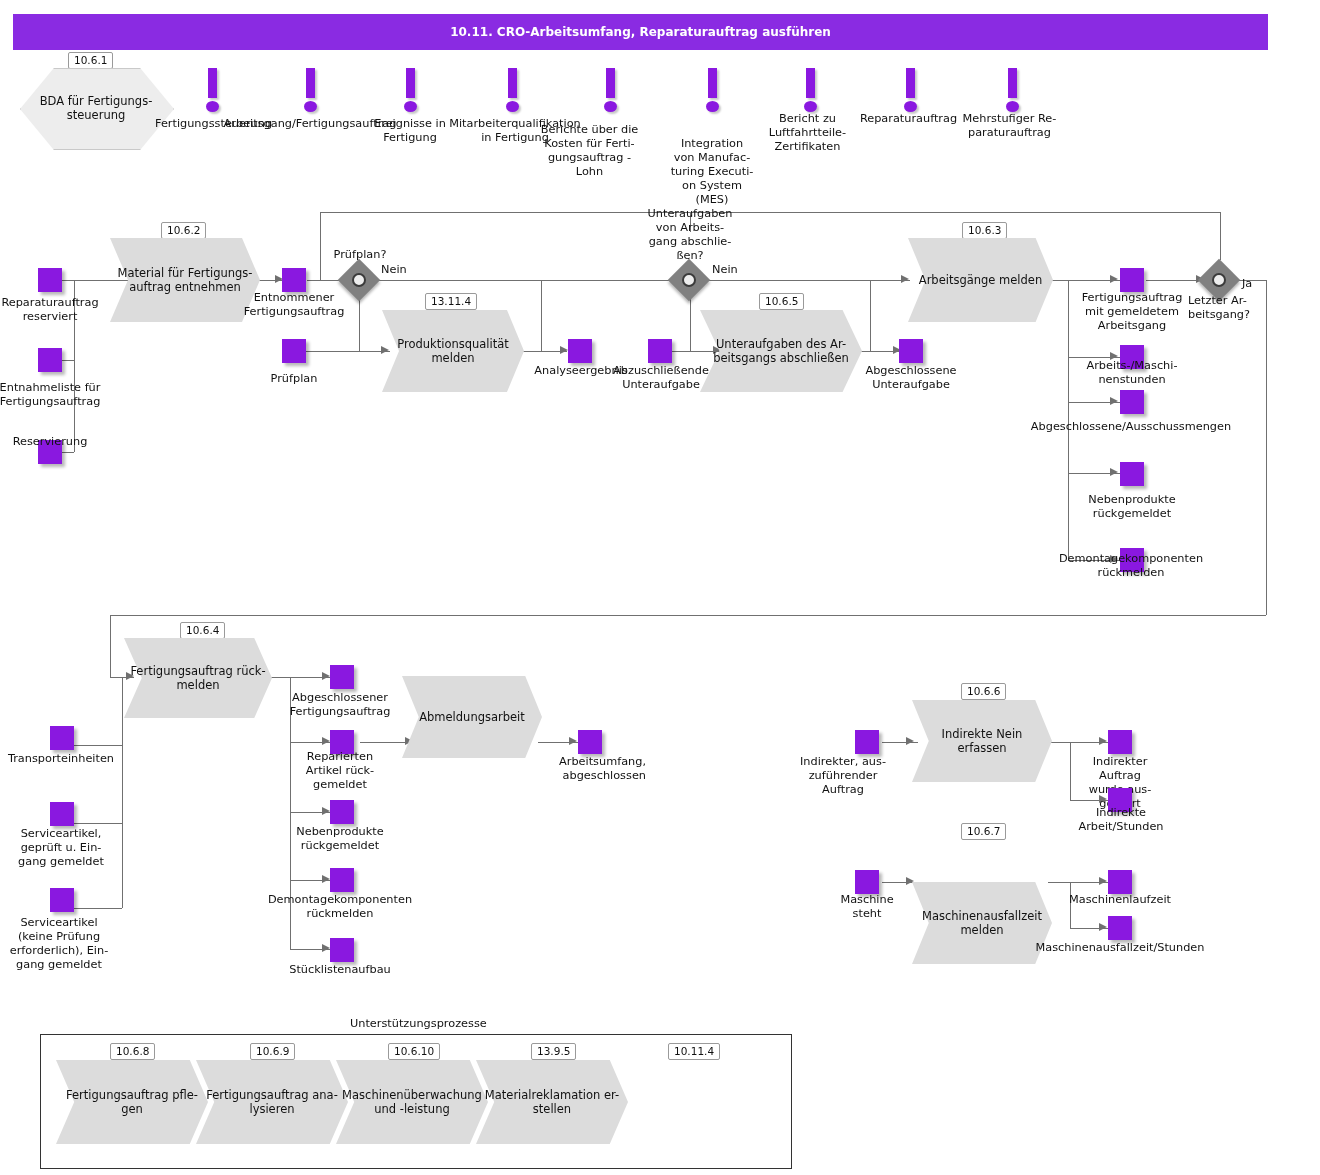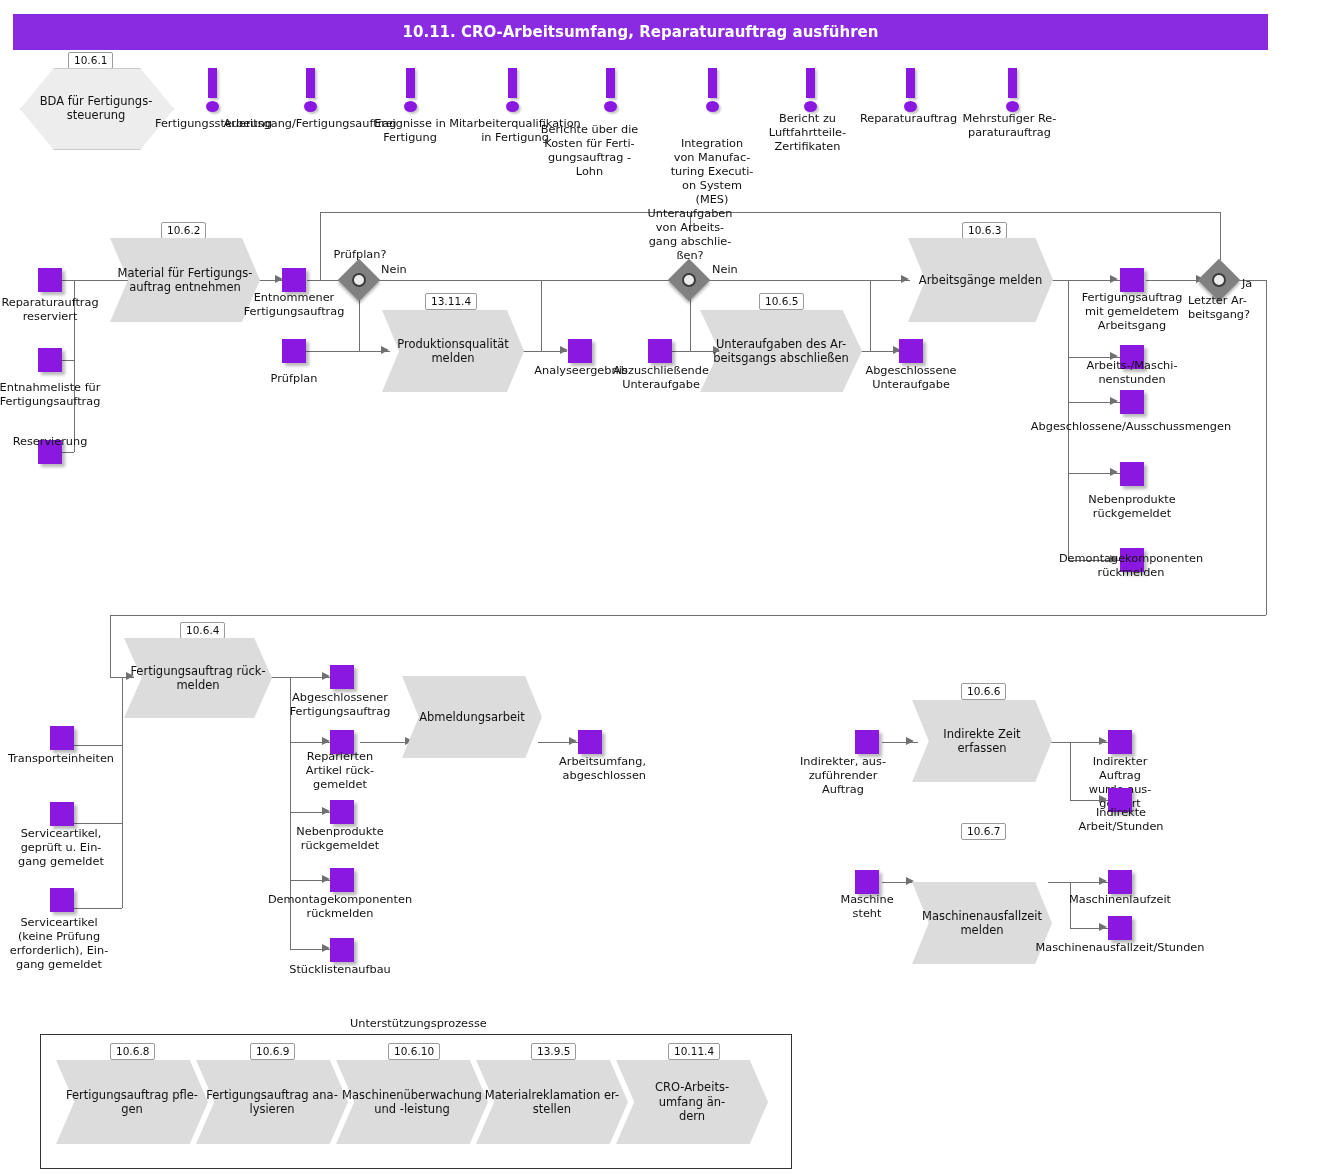--- a/index.html
+++ b/index.html
@@ -2,21 +2,21 @@
 <html><head>
 <meta charset="utf-8">
 <style>
   html,body{margin:0;padding:0;background:#ffffff;}
   body{width:1320px;height:1175px;font-family:"DejaVu Sans",sans-serif;position:relative;overflow:hidden;}
   #canvas{position:absolute;left:0;top:0;width:1320px;height:1175px;}
 
   
   .titlebar{position:absolute;left:13px;top:14px;width:1255px;height:36px;
     background:#8A2BE2;display:flex;align-items:center;justify-content:center;}
-  .titlebar .t{color:#ffffff;font-size:15px;font-weight:bold;font-family:"DejaVu Sans",sans-serif;}
+  .titlebar .t{color:#ffffff;font-size:12px;font-weight:bold;font-family:"DejaVu Sans",sans-serif;}
 
   
   .chev{position:absolute;}
   .chev .shp{position:absolute;left:0;top:0;width:100%;height:100%;
     background:#DCDCDC;
     -webkit-clip-path:polygon(0 0, 88% 0, 100% 50%, 88% 100%, 0 100%, 12% 50%);
     clip-path:polygon(0 0, 88% 0, 100% 50%, 88% 100%, 0 100%, 12% 50%);
     filter:drop-shadow(3px 3px 2px rgba(0,0,0,0.25));}
   .chev .lbl{position:absolute;left:0;top:0;width:100%;height:100%;
     display:flex;align-items:center;justify-content:center;text-align:center;
@@ -365,21 +365,21 @@
 
   <div class="psq" style="left:578px;top:730px;"></div>
   <div class="tlabel" style="left:534px;top:755px;width:112px;text-align:right;">Arbeitsumfang,<br>abgeschlossen</div>
 
   <div class="psq" style="left:855px;top:730px;"></div>
   <div class="tlabel" style="left:782px;top:755px;width:122px;">Indirekter, aus-<br>zuführender<br>Auftrag</div>
 
   <div class="reftag" style="left:961px;top:683px;">10.6.6</div>
   <div class="chev" style="left:912px;top:700px;width:140px;height:82px;">
     <div class="shp"></div>
-    <div class="lbl ml">Indirekte Zeit erfassen</div>
+    <div class="lbl ml">Indirekte Nein erfassen</div>
   </div>
 
   <div class="psq" style="left:1108px;top:730px;"></div>
   <div class="tlabel" style="left:1068px;top:755px;width:104px;">Indirekter<br>Auftrag<br>wurde aus-<br>geführt</div>
 
   <div class="psq" style="left:1108px;top:788px;"></div>
   <div class="tlabel" style="left:1066px;top:806px;width:110px;">Indirekte<br>Arbeit/Stunden</div>
 
   <div class="psq" style="left:855px;top:870px;"></div>
   <div class="tlabel" style="left:812px;top:893px;width:110px;">Maschine<br>steht</div>
@@ -417,18 +417,14 @@
     <div class="lbl ml">Maschinenüberwachung<br>und -leistung</div>
   </div>
 
   <div class="reftag" style="left:531px;top:1043px;">13.9.5</div>
   <div class="chev" style="left:476px;top:1060px;width:152px;height:84px;">
     <div class="shp"></div>
     <div class="lbl ml">Materialreklamation er-<br>stellen</div>
   </div>
 
   <div class="reftag" style="left:668px;top:1043px;">10.11.4</div>
-  <div class="chev" style="left:616px;top:1060px;width:152px;height:84px;">
-    <div class="shp"></div>
-    <div class="lbl ml">CRO-Arbeits-<br>umfang än-<br>dern</div>
-  </div>
 
 </div>
 
 </body></html>

